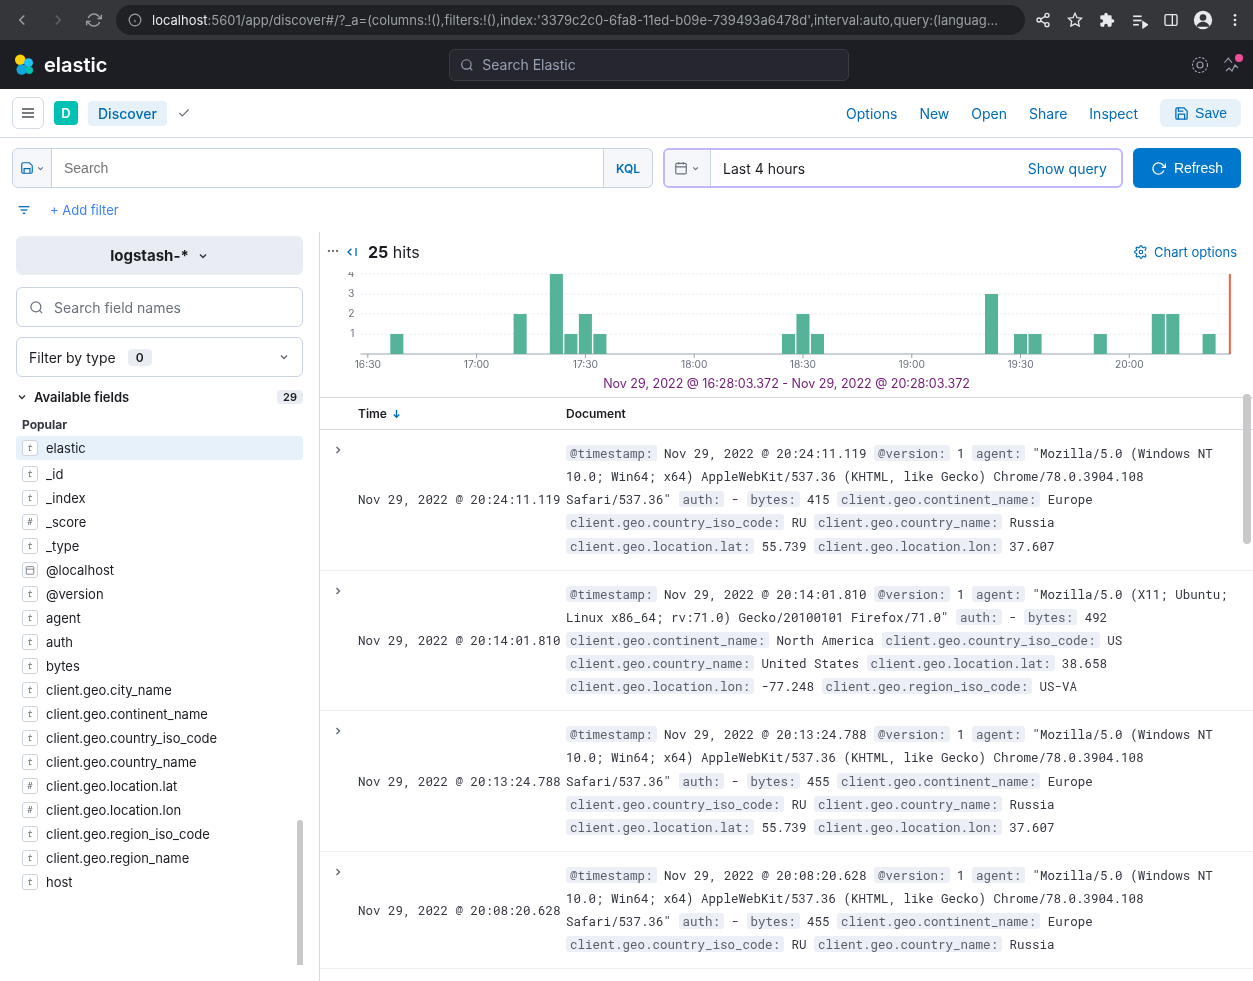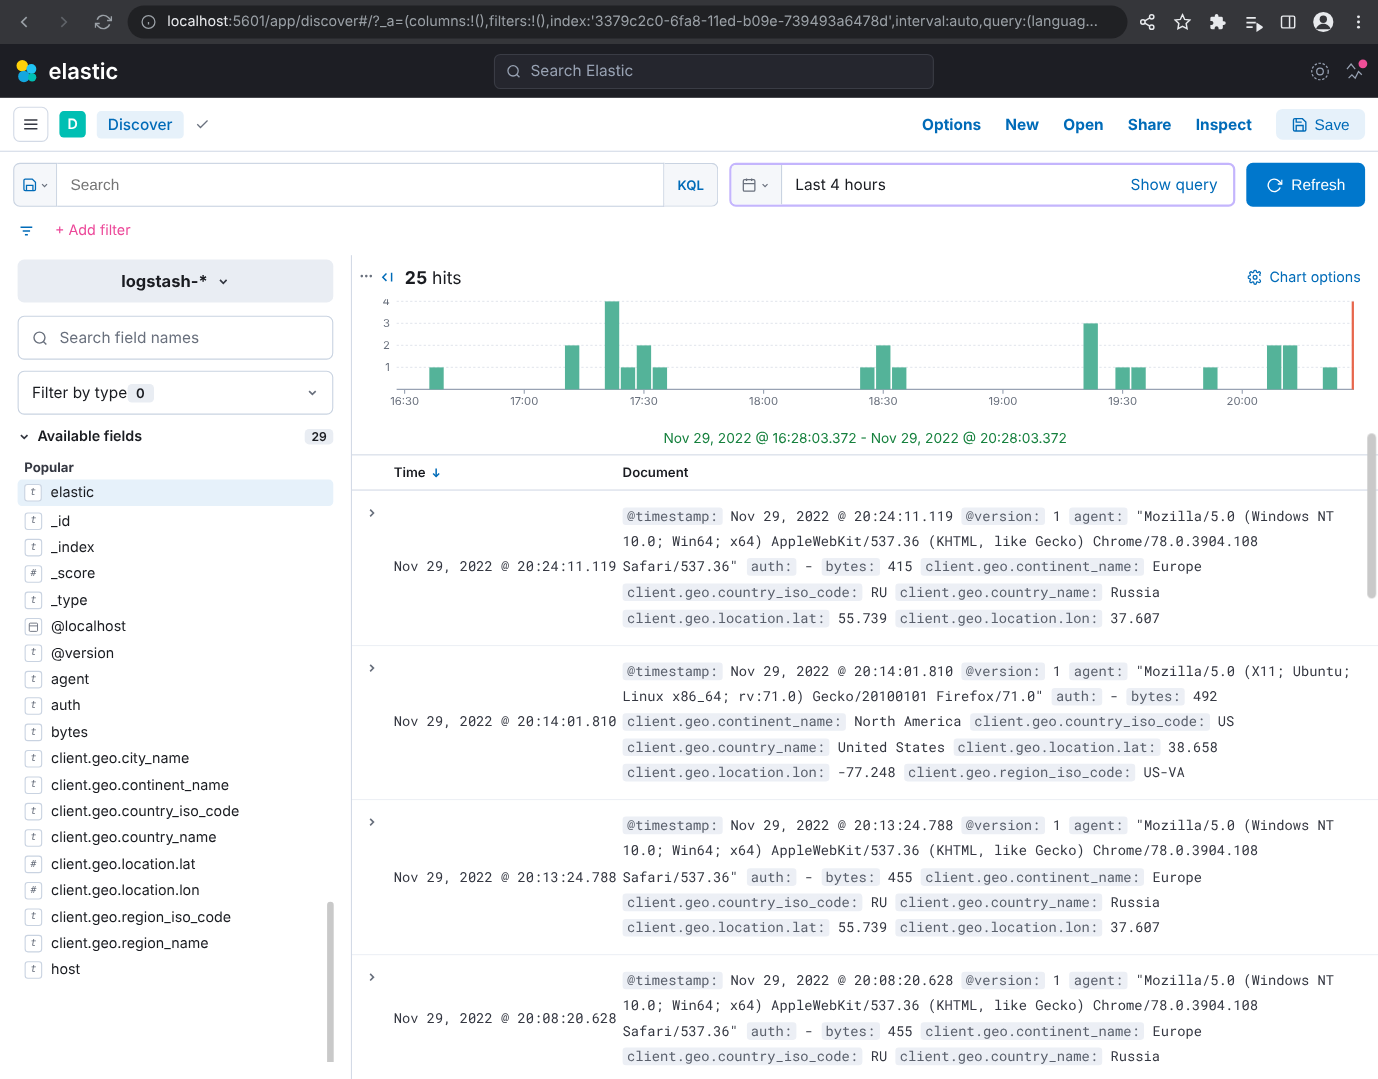--- a/index.html
+++ b/index.html
@@ -23,39 +23,39 @@
 .header-right-icons { display: flex; gap: 14px; color: #98a2b3; align-items: center; }
 .pink-dot { position: absolute; top: -2px; right: -2px; width: 8px; height: 8px; background: #f04e98; border-radius: 50%; }
 
 
 .app-nav { height: 49px; border-bottom: 1px solid #d3dae6; display: flex; align-items: center; padding: 0 12px; justify-content: space-between; background: #fff; }
 .app-nav-left { display: flex; align-items: center; gap: 10px; }
 .hamburger { width: 32px; height: 32px; border: 1px solid #d3dae6; border-radius: 6px; display: flex; align-items: center; justify-content: center; cursor: pointer; }
 .app-badge { width: 24px; height: 24px; background: #00bfb3; color: #fff; border-radius: 4px; display: flex; align-items: center; justify-content: center; font-weight: 600; font-size: 13px; }
 .discover-pill { background: #e6f1fa; color: #006bb8; padding: 4px 10px; border-radius: 4px; font-size: 14px; font-weight: 500; }
 .app-nav-right { display: flex; align-items: center; gap: 22px; }
-.nav-link { color: #006bb8; font-size: 14px; cursor: pointer; font-weight: bold; }
+.nav-link { color: #006bb8; font-size: 14px; cursor: pointer; }
 .save-btn { background: #e6f1fa; border: none; color: #006bb8; padding: 6px 14px; border-radius: 6px; display: flex; align-items: center; gap: 6px; font-size: 14px; cursor: pointer; }
 
 
 .query-row { padding: 10px 12px; display: flex; gap: 10px; align-items: center; }
 .saved-query-btn { height: 40px; width: 40px; border: 1px solid #c9d3e1; border-radius: 6px 0 0 6px; background: #f5f7fa; display: flex; align-items: center; justify-content: center; cursor: pointer; gap: 2px; }
 .search-input-wrap { flex: 1; display: flex; }
 .search-input { flex: 1; height: 40px; border: 1px solid #c9d3e1; border-left: none; padding: 0 12px; font-size: 14px; }
 .kql-badge { height: 40px; border: 1px solid #c9d3e1; border-left: none; border-radius: 0 6px 6px 0; background: #f5f7fa; padding: 0 12px; display: flex; align-items: center; color: #006bb8; font-size: 12px; font-weight: 600; cursor: pointer; }
 .date-picker { display: flex; border: 2px solid #c4b5fd; border-radius: 6px; height: 40px; overflow: hidden; width: 460px; }
 .date-left { background: #f5f7fa; width: 46px; display: flex; align-items: center; justify-content: center; border-right: 1px solid #c9d3e1; cursor: pointer; gap: 3px; }
 .date-mid { flex: 1; display: flex; align-items: center; padding: 0 12px; }
 .date-right { color: #006bb8; display: flex; align-items: center; padding: 0 14px; cursor: pointer; }
 .refresh-btn { background: #07c; color: #fff; border: none; height: 40px; padding: 0 18px; border-radius: 6px; display: flex; align-items: center; gap: 8px; font-size: 14px; font-weight: 500; cursor: pointer; }
 
 
 .filter-row { padding: 0 12px 10px 12px; display: flex; align-items: center; gap: 14px; }
 .filter-icon-btn { width: 24px; height: 24px; color: #006bb8; cursor: pointer; display: flex; align-items: center; justify-content: center; }
-.add-filter { color: #ec4899; font-size: 13px; cursor: pointer; }
+.add-filter { color: #3b82f6; font-size: 13px; cursor: pointer; }
 
 
 .main-split { display: flex; height: calc(100vh - 40px - 49px - 49px - 60px - 34px); }
 .sidebar { width: 320px; border-right: 1px solid #d3dae6; padding: 0 16px 16px 16px; display: flex; flex-direction: column; overflow: hidden; }
 .content { flex: 1; display: flex; flex-direction: column; overflow: hidden; position: relative; }
 
 
 .index-pattern-select { background: #e9edf3; border-radius: 6px; padding: 10px 16px; display: flex; align-items: center; justify-content: center; gap: 8px; cursor: pointer; font-weight: 700; font-size: 15px; margin-top: 2px; }
 .sb-top-row { display: flex; align-items: flex-end; gap: 6px; margin-top: 2px; }
 .field-search { margin-top: 12px; border: 1px solid #c9d3e1; border-radius: 6px; height: 40px; display: flex; align-items: center; padding: 0 12px; gap: 10px; color: #69707d; }
@@ -73,21 +73,21 @@
 
 .content-topbar { display: flex; align-items: center; padding: 10px 16px 6px 6px; gap: 8px; }
 .hits-count { font-size: 16px; }
 .hits-count b { font-weight: 700; }
 .chart-options-link { margin-left: auto; color: #006bb8; font-size: 13px; display: flex; align-items: center; gap: 6px; cursor: pointer; }
 .field-config-icons { display: flex; gap: 4px; color: #69707d; }
 
 
 .chart-area { padding: 4px 16px 2px 16px; }
 .chart-svg { width: 100%; height: 100px; }
-.chart-caption { text-align: center; font-size: 12.5px; color: #15803d; padding: 2px 0 6px 0; margin-top: 16px; }
+.chart-caption { text-align: center; font-size: 12.5px; color: #701a75; padding: 2px 0 6px 0; }
 
 
 .doc-table-header { display: flex; border-top: 1px solid #d3dae6; border-bottom: 1px solid #d3dae6; font-size: 12px; font-weight: 600; padding: 8px 0; }
 .col-expand { width: 36px; }
 .col-time { width: 210px; padding-left: 2px; display: flex; align-items: center; gap: 4px; }
 .col-doc { flex: 1; }
 .doc-rows { overflow-y: auto; flex: 1; }
 .doc-row { display: flex; border-bottom: 1px solid #edf0f5; padding: 12px 0; font-family: 'Roboto Mono', Menlo, monospace; font-size: 12.5px; line-height: 1.85; }
 .doc-row .col-expand { display: flex; align-items: flex-start; justify-content: center; padding-top: 2px; }
 .doc-row .col-time { color: #343741; }
@@ -304,21 +304,21 @@
       </div>
     </div>
     <div class="field-search">
       <svg width="15" height="15" viewBox="0 0 24 24" fill="none" stroke="currentColor" stroke-width="2">
           <circle cx="11" cy="11" r="8"></circle>
           <line x1="21" y1="21" x2="16.65" y2="16.65"></line>
         </svg>
       <span>Search field names</span>
     </div>
     <div class="filter-type">
-      <div style="display:flex;gap:0;align-items:flex-start">
+      <div style="display:flex;gap:12px;align-items:flex-start">
         <span>Filter by type</span>
         <span class="type-badge">0</span>
       </div>
       <svg width="12" height="12" viewBox="0 0 24 24" fill="none" stroke="#69707d" stroke-width="3">
           <polyline points="6 9 12 15 18 9"></polyline>
         </svg>
     </div>
     <div class="section-header">
       <svg width="12" height="12" viewBox="0 0 24 24" fill="none" stroke="#343741" stroke-width="3">
           <polyline points="6 9 12 15 18 9"></polyline>

